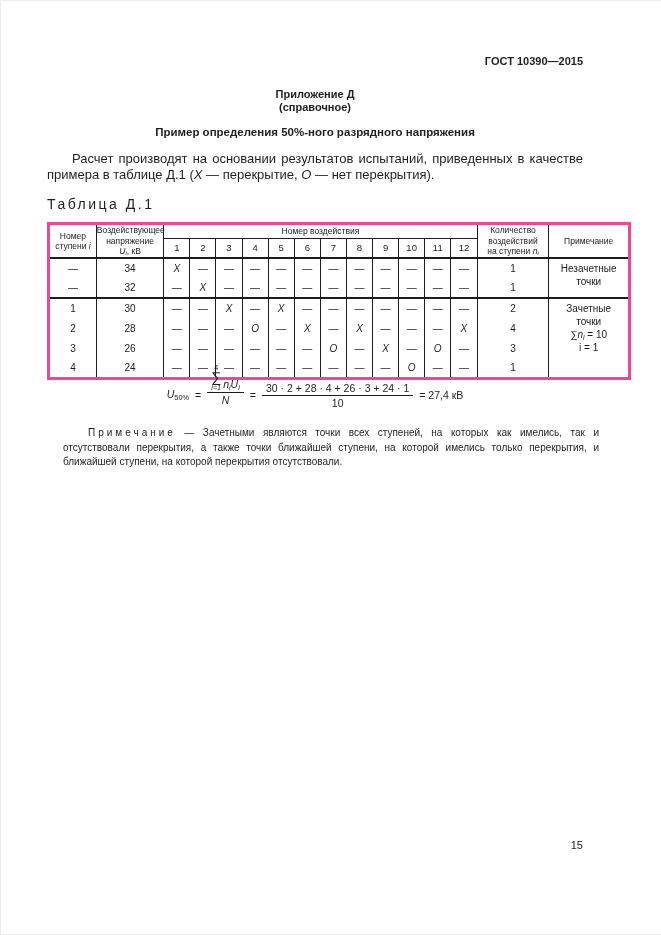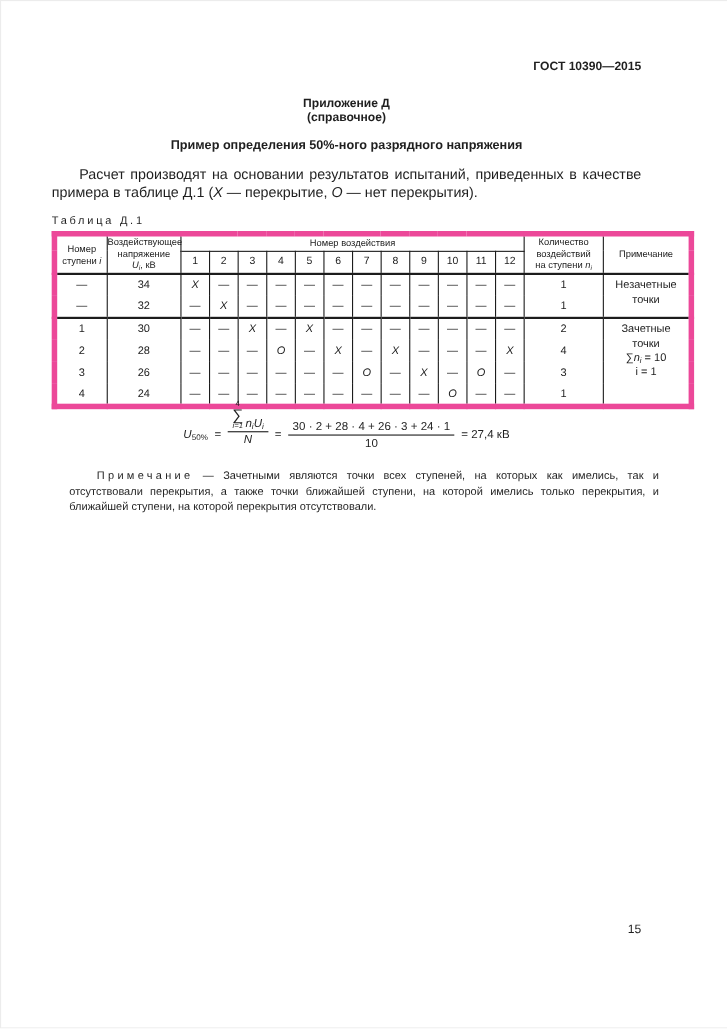--- a/index.html
+++ b/index.html
@@ -11,26 +11,26 @@
   .abs { position:absolute; left:47px; width:536px; }
 
   .doc-number { top:55px; text-align:right; font-weight:bold; font-size:11px; }
   .appendix-title { top:88px; text-align:center; font-weight:bold; font-size:11px; }
   .appendix-subtitle { top:101px; text-align:center; font-weight:bold; font-size:11px; }
   .section-heading { top:126px; text-align:center; font-weight:bold; font-size:11.5px; }
 
   .intro { top:151px; font-size:13px; line-height:16px; text-align:justify; text-indent:25px; }
   .intro i { font-style:italic; }
 
-  .tbl-caption { top:196px; font-size:10px; letter-spacing:2.5px; }
+  .tbl-caption { top:196px; font-size:14px; letter-spacing:2.5px; }
 
   table.gtable {
-    position:absolute; left:47px; top:210px; width:584px;
+    position:absolute; left:47px; top:222px; width:584px;
     border-collapse:collapse; table-layout:fixed; color:#1c1c1c;
-    border:5px solid #ec4899;
+    border:3px solid #ec4899;
   }
   .gtable thead th {
     border:1px solid #1c1c1c; font-weight:normal; padding:0;
     font-size:8.5px; line-height:10.5px; text-align:center; vertical-align:middle;
   }
   .gtable thead { border-bottom:2.5px solid #1c1c1c; }
   .gtable thead tr.hrow1 { height:14px; }
   .gtable thead tr.hrow2 { height:19px; }
   .gtable thead tr.hrow2 th { font-size:9.5px; }
   .gtable tbody tr { height:20px; }

